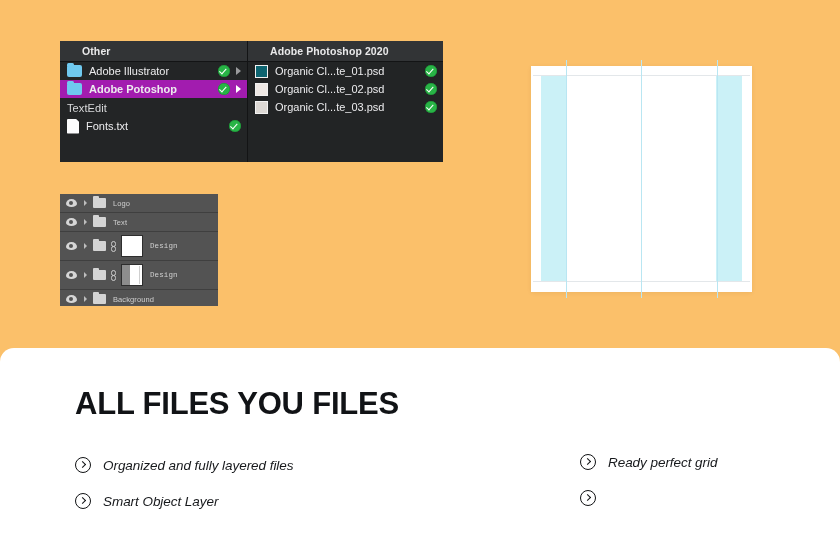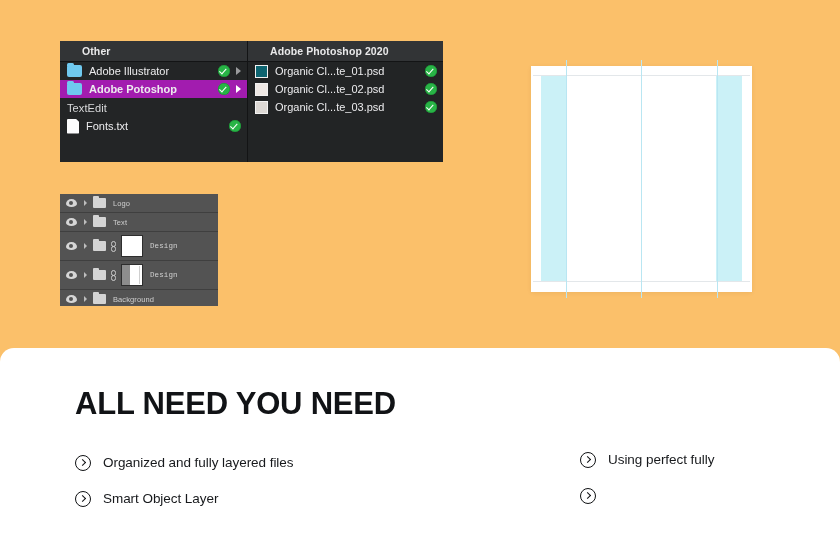--- a/index.html
+++ b/index.html
@@ -261,24 +261,25 @@
     color: #111316;
     white-space: nowrap;
   }
   .feat-col { position: absolute; }
   #col1 { left: 75px;  top: 107px; }
   #col2 { left: 341px; top: 107px; }
   #col3 { left: 580px; top: 104px; }
 
   .feat {
     display: flex;
-    align-items: flex-start;
+    align-items: flex-end;
     height: 18px;
     margin-bottom: 18px;
     white-space: nowrap;
+    font-style: italic;
   }
   .feat:last-child { margin-bottom: 0; }
   .feat .ftxt {
     margin-left: 12px;
     font-size: 13.5px;
     color: #17191c;
     letter-spacing: -.05px;
   }
   .ico-arrowcircle {
     width: 16px; height: 16px; flex: none;
@@ -400,37 +401,37 @@
     <div class="hguide" id="hg-bot"></div>
     <div class="vguide" id="g1"></div>
     <div class="vguide" id="g2"></div>
     <div class="vguide" id="g3"></div>
   </div>
 
 </div>
 
 <div id="card">
 
-  <div id="title">ALL NEED YOU NEED</div>
+  <div id="title">ALL FILES YOU FILES</div>
 
   <div class="feat-col" id="col1">
     <div class="feat">
       <span class="ico-arrowcircle"></span>
       <span class="ftxt">Organized and fully layered files</span>
     </div>
     <div class="feat">
       <span class="ico-arrowcircle"></span>
       <span class="ftxt">Smart Object Layer</span>
     </div>
   </div>
 
 
   <div class="feat-col" id="col3">
     <div class="feat">
       <span class="ico-arrowcircle"></span>
-      <span class="ftxt">Using perfect fully</span>
+      <span class="ftxt">Ready perfect grid</span>
     </div>
     <div class="feat">
       <span class="ico-arrowcircle"></span>
     </div>
   </div>
 
 </div>
 
 </body></html>

